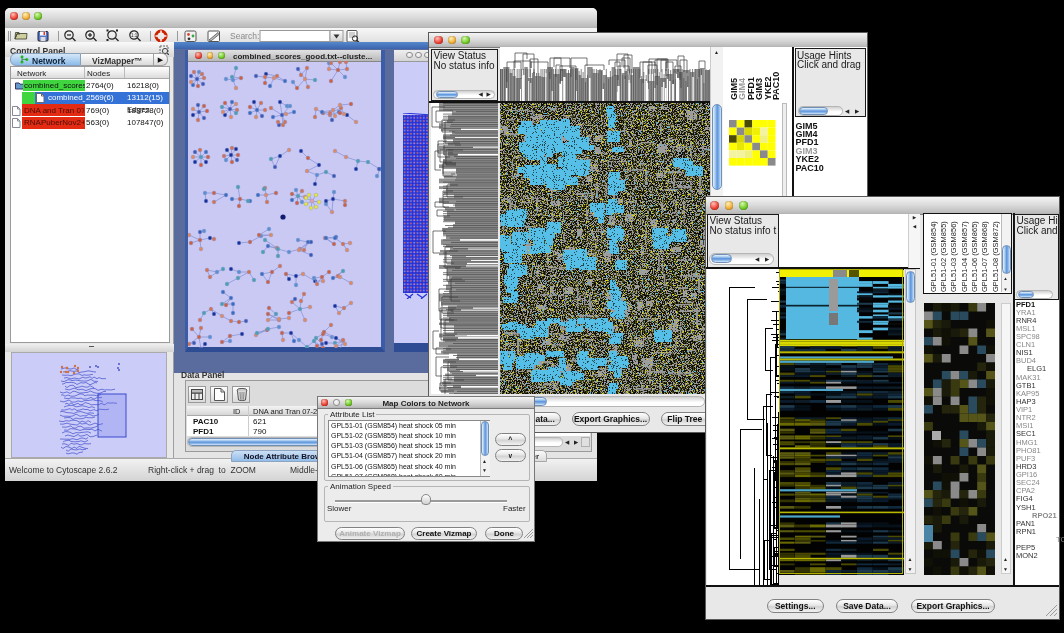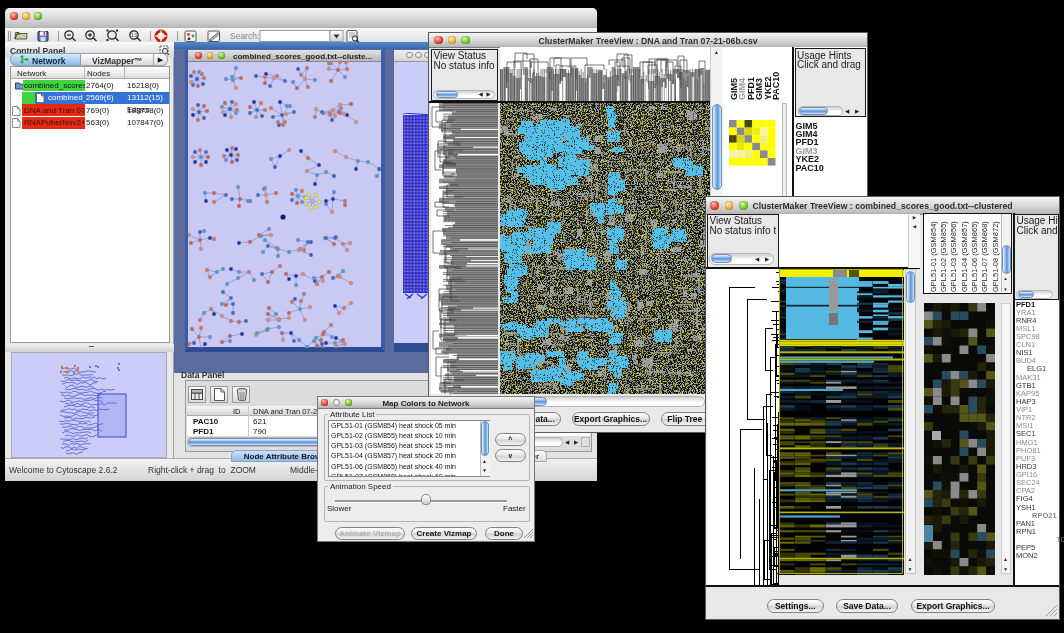--- a/index.html
+++ b/index.html
@@ -639,21 +639,20 @@
 <div class="abs" style="left:567px;top:430px;width:8px;height:8px;font-size:5.5px;line-height:8px;text-align:center;color:#222;">▶</div>
 <div class="abs" style="left:576px;top:429px;width:9px;height:9.5px;background:#e0e0e0;border:1px solid #b0b0b0;box-sizing:border-box;"></div>
 <div class="abs" style="left:226px;top:442px;width:115px;height:12px;background:linear-gradient(#cde0f5,#93bde8);border:1px solid #8aa4c2;border-radius:5px 5px 0 0;box-sizing:border-box;text-align:center;font-size:8px;font-weight:bold;color:#112;line-height:11px;">Node Attribute Browser</div>
 <div class="abs" style="left:346px;top:442px;width:196px;height:12px;background:linear-gradient(#fafafa,#dcdcdc);border:1px solid #a8a8a8;border-radius:5px 5px 0 0;box-sizing:border-box;text-align:right;padding-right:7px;font-size:8px;font-weight:bold;color:#333;line-height:11px;">Edge Attribute Browser</div>
 </div>
 <div class="abs" style="left:429px;top:33px;width:438px;height:399px;background:#e8e8e8;box-shadow:0 0 0 1px #5a5a5a;">
 <div class="abs tbar" style="left:0;top:0;width:438px;height:13.5px;"></div>
 <div class="abs" style="left:5.3px;top:2.8px;width:8.4px;height:8.4px;border-radius:50%;background:radial-gradient(circle at 38% 30%,#ffc0b8,#ee4437 55%,#a81205);box-shadow:inset 0 0 1px rgba(0,0,0,.55);"></div>
     <div class="abs" style="left:18.8px;top:2.8px;width:8.4px;height:8.4px;border-radius:50%;background:radial-gradient(circle at 38% 30%,#fff0b8,#f2b13c 55%,#c07d08);box-shadow:inset 0 0 1px rgba(0,0,0,.55);"></div>
     <div class="abs" style="left:32.3px;top:2.8px;width:8.4px;height:8.4px;border-radius:50%;background:radial-gradient(circle at 38% 30%,#d8f8b0,#74cc28 55%,#3a8a08);box-shadow:inset 0 0 1px rgba(0,0,0,.55);"></div>
-<div class="abs" style="left:0;top:2.5px;width:438px;text-align:center;font-size:8.7px;font-weight:bold;color:#2e2e2e;">ClusterMaker TreeView : DNA and Tran 07-21-06b.csv</div>
 <div class="abs panelbox" style="left:2px;top:15.5px;width:66.5px;height:52.5px;"></div>
 <div class="abs pbt" style="left:4.5px;top:18px;width:62px;">View Status<br>No status info f</div>
 <div class="abs" style="left:4px;top:56.5px;width:62px;height:9.5px;border-radius:4.75px;background:linear-gradient(180deg,#cfcfcf,#ffffff 60%);border:1px solid #b5b5b5;box-sizing:border-box;"></div>
 <div class="abs" style="left:6.5px;top:57.5px;width:22px;height:7.5px;border-radius:3.75px;background:linear-gradient(180deg,#e7f2fd 0%,#a6c9ef 28%,#5e94dc 52%,#81b0e8 72%,#d3e7fa 100%);border:1px solid #6f8fb5;box-sizing:border-box;"></div>
 <div class="abs" style="left:48px;top:57px;width:7px;height:8px;font-size:5.5px;line-height:8px;text-align:center;color:#222;">◀</div>
 <div class="abs" style="left:56px;top:57px;width:7px;height:8px;font-size:5.5px;line-height:8px;text-align:center;color:#222;">▶</div>
 <div class="abs" style="left:71px;top:13.5px;width:210px;height:54px;background:#fff;"></div>
 <svg class="abs" style="left:71px;top:13.5px" width="210" height="54" viewBox="0 0 210 54">
       <rect width="210" height="54" fill="#fff"></rect>
       <rect x="0.0" y="22" width="3.3" height="32" fill="#8f8f8f"></rect>
@@ -1488,21 +1487,20 @@
 <div class="abs" style="left:99px;top:364px;width:19px;height:9px;border-radius:4.5px;background:linear-gradient(180deg,#e7f2fd 0%,#a6c9ef 28%,#5e94dc 52%,#81b0e8 72%,#d3e7fa 100%);border:1px solid #6f8fb5;box-sizing:border-box;"></div>
 <div class="abs btn" style="left:72px;top:378.5px;width:60px;height:14px;line-height:13px;font-size:8.5px;color:#111;">Save Data...</div>
 <div class="abs btn" style="left:142.5px;top:378.5px;width:78px;height:14px;line-height:13px;font-size:8.5px;color:#111;">Export Graphics...</div>
 <div class="abs btn" style="left:231.5px;top:378.5px;width:77px;height:14px;line-height:13px;font-size:8.5px;color:#111;">Flip Tree Nodes</div>
 </div>
 <div class="abs" style="left:706px;top:197px;width:353px;height:422px;background:#e8e8e8;box-shadow:0 0 0 1px #5a5a5a;">
 <div class="abs tbar" style="left:0;top:0;width:353px;height:16.5px;"></div>
 <div class="abs" style="left:4.3px;top:4.3px;width:8.4px;height:8.4px;border-radius:50%;background:radial-gradient(circle at 38% 30%,#ffc0b8,#ee4437 55%,#a81205);box-shadow:inset 0 0 1px rgba(0,0,0,.55);"></div>
     <div class="abs" style="left:18.8px;top:4.3px;width:8.4px;height:8.4px;border-radius:50%;background:radial-gradient(circle at 38% 30%,#fff0b8,#f2b13c 55%,#c07d08);box-shadow:inset 0 0 1px rgba(0,0,0,.55);"></div>
     <div class="abs" style="left:33.3px;top:4.3px;width:8.4px;height:8.4px;border-radius:50%;background:radial-gradient(circle at 38% 30%,#d8f8b0,#74cc28 55%,#3a8a08);box-shadow:inset 0 0 1px rgba(0,0,0,.55);"></div>
-<div class="abs" style="left:0;top:4px;width:353px;text-align:center;font-size:8.7px;font-weight:bold;color:#2e2e2e;">ClusterMaker TreeView : combined_scores_good.txt--clustered</div>
 <div class="abs panelbox" style="left:0.5px;top:16.5px;width:72.5px;height:54.5px;"></div>
 <div class="abs pbt" style="left:3.5px;top:19px;width:68px;">View Status<br>No status info t</div>
 <div class="abs" style="left:3px;top:55.5px;width:64.5px;height:12px;border-radius:6.0px;background:linear-gradient(180deg,#cfcfcf,#ffffff 60%);border:1px solid #b5b5b5;box-sizing:border-box;"></div>
 <div class="abs" style="left:5px;top:57px;width:21px;height:9px;border-radius:4.5px;background:linear-gradient(180deg,#e7f2fd 0%,#a6c9ef 28%,#5e94dc 52%,#81b0e8 72%,#d3e7fa 100%);border:1px solid #6f8fb5;box-sizing:border-box;"></div>
 <div class="abs" style="left:47.5px;top:57.5px;width:7px;height:8px;font-size:5.5px;line-height:8px;text-align:center;color:#222;">◀</div>
 <div class="abs" style="left:57.5px;top:57.5px;width:7px;height:8px;font-size:5.5px;line-height:8px;text-align:center;color:#222;">▶</div>
 <div class="abs" style="left:73px;top:16.5px;width:129px;height:54.5px;background:#fff;"></div>
 <div class="abs" style="left:0;top:70px;width:214px;height:1.5px;background:#111;"></div>
 <div class="abs" style="left:202px;top:16.5px;width:12px;height:54.5px;background:#f6f6f6;border-left:1px solid #ccc;box-sizing:border-box;"></div>
 <div class="abs" style="left:205px;top:17px;width:7px;height:7px;font-size:4.5px;line-height:7px;text-align:center;color:#222;">▶</div>

